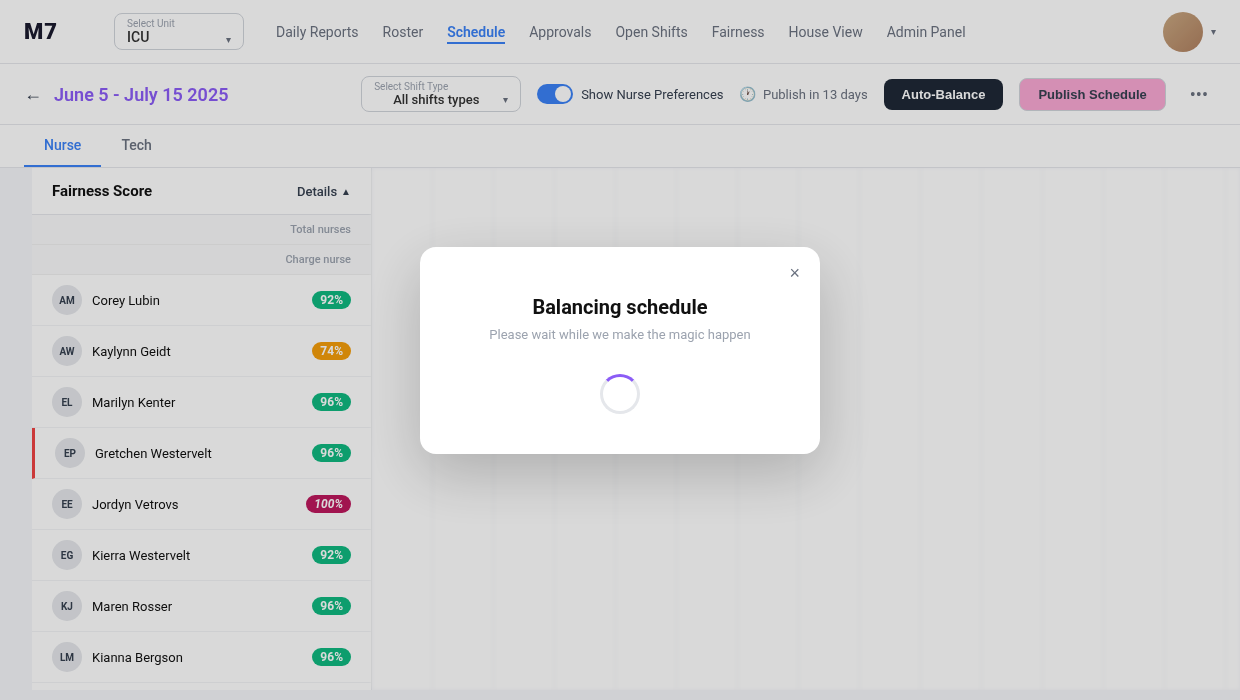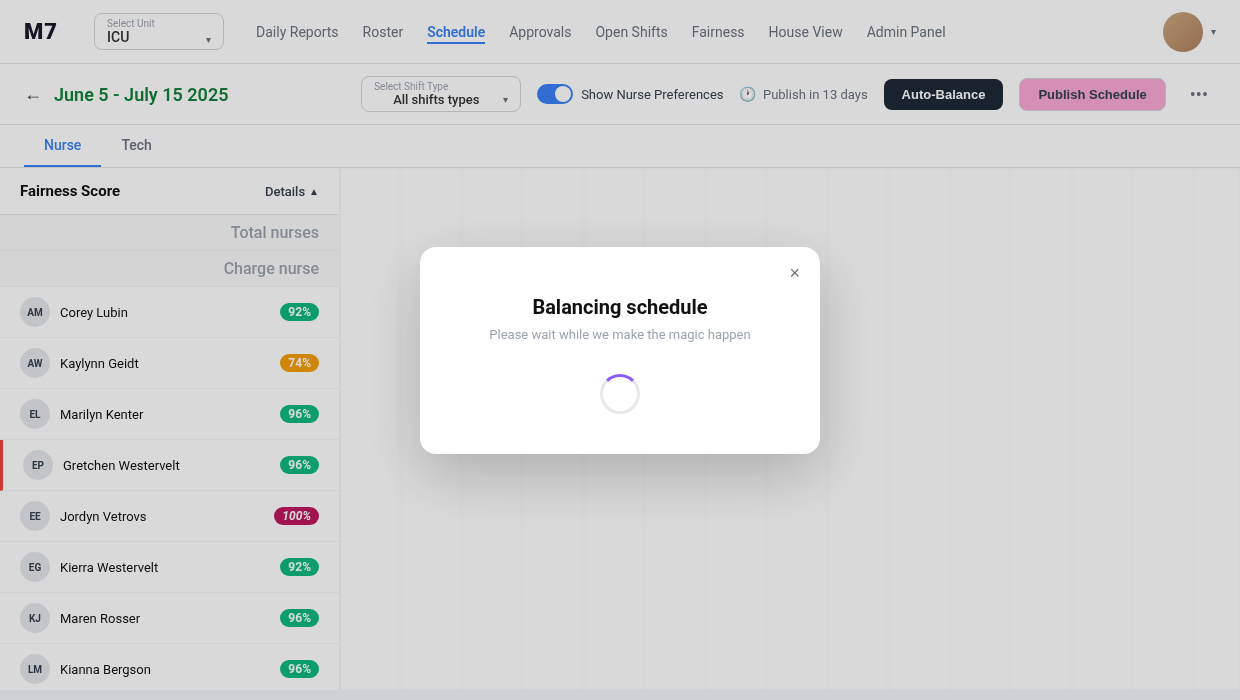--- a/index.html
+++ b/index.html
@@ -3,41 +3,41 @@
   <meta charset="utf-8">
   <style>
     * { box-sizing: border-box; margin: 0; padding: 0; }
     body { font-family: -apple-system, BlinkMacSystemFont, 'Segoe UI', Roboto, sans-serif; background: #f5f6fa; color: #333; width: 1240px; height: 700px; overflow: hidden; }
 
     
     .topnav {
       display: flex; align-items: center; background: #fff;
       border-bottom: 1px solid #e5e7eb; padding: 0 24px; height: 64px; gap: 32px;
     }
-    .logo { font-weight: 900; font-size: 22px; color: #1a1a2e; letter-spacing: 1px; margin-right: 4px; }
+    .logo { font-weight: 900; font-size: 22px; color: #1a1a2e; letter-spacing: 1px; margin-right: 24px; }
     .unit-selector {
       display: flex; flex-direction: column; border: 1px solid #d1d5db; border-radius: 8px;
       padding: 4px 12px; min-width: 130px; cursor: pointer; background: #fff;
     }
     .unit-selector .label { font-size: 10px; color: #9ca3af; }
     .unit-selector .value-row { display: flex; align-items: flex-end; justify-content: space-between; font-size: 14px; font-weight: 500; }
     .nav-links { display: flex; align-items: center; gap: 24px; flex: 1; text-align: right; }
     .nav-link { font-size: 14px; color: #6b7280; text-decoration: none; cursor: pointer; padding: 4px 0; }
     .nav-link.active { color: #3b82f6; font-weight: 600; border-bottom: 2px solid #3b82f6; padding-bottom: 2px; }
     .avatar-placeholder { width: 40px; height: 40px; border-radius: 50%; background: linear-gradient(135deg, #c9a882, #b08060); }
     .chevron-down { font-size: 10px; color: #6b7280; }
 
     
     .toolbar {
       display: flex; align-items: center; background: #fff; padding: 12px 24px;
       border-bottom: 1px solid #e5e7eb; gap: 16px;
     }
     .date-nav { display: flex; align-items: center; gap: 12px; flex: 1; }
     .back-arrow { font-size: 18px; color: #374151; cursor: pointer; }
-    .date-range { font-size: 18px; font-weight: 600; color: #15803d; }
+    .date-range { font-size: 18px; font-weight: 600; color: #8b5cf6; }
     .shift-type-select {
       display: flex; flex-direction: column; border: 1px solid #d1d5db; border-radius: 8px;
       padding: 4px 12px; cursor: pointer; background: #fff; min-width: 160px;
     }
     .shift-type-select .label { font-size: 10px; color: #9ca3af; }
     .shift-type-select .value-row { display: flex; align-items: center; justify-content: space-between; font-size: 13px; font-weight: 500; margin-left: 19px; }
     .toggle-container { display: flex; align-items: center; gap: 8px; cursor: pointer; }
     .toggle { width: 36px; height: 20px; background: #3b82f6; border-radius: 10px; position: relative; }
     .toggle-knob { width: 16px; height: 16px; background: #fff; border-radius: 50%; position: absolute; top: 2px; left: 18px; }
     .toggle-label { font-size: 13px; color: #374151; }
@@ -52,30 +52,30 @@
       padding: 8px 18px; font-size: 13px; font-weight: 600; cursor: pointer;
     }
     .more-btn { font-size: 18px; color: #6b7280; cursor: pointer; padding: 4px 8px; }
 
     
     .tabs-bar { background: #fff; padding: 0 24px; border-bottom: 1px solid #e5e7eb; display: flex; gap: 0; }
     .tab { padding: 12px 20px; font-size: 14px; font-weight: 500; color: #6b7280; cursor: pointer; border-bottom: 2px solid transparent; }
     .tab.active { color: #3b82f6; border-bottom-color: #3b82f6; }
 
     
-    .main { display: flex; height: calc(700px - 64px - 65px - 49px); overflow: hidden; }
+    .main { display: flex; height: calc(700px - 64px - 65px - 49px); overflow: hidden; margin-left: 32px; }
 
     
     .sidebar { width: 340px; background: #fff; border-right: 1px solid #e5e7eb; overflow-y: auto; flex-shrink: 0; }
     .sidebar-header { display: flex; align-items: center; justify-content: space-between; padding: 14px 20px; border-bottom: 1px solid #e5e7eb; }
     .sidebar-title { font-size: 15px; font-weight: 700; color: #111; }
     .details-link { display: flex; align-items: center; gap: 4px; font-size: 13px; color: #374151; cursor: pointer; font-weight: 500; }
     .details-arrow { font-size: 10px; }
     .sidebar-subheader { display: flex; padding: 8px 20px; background: #f9fafb; border-bottom: 1px solid #f0f0f0; }
-    .subheader-col { font-size: 16px; color: #9ca3af; font-weight: 500; }
+    .subheader-col { font-size: 11px; color: #9ca3af; font-weight: 500; }
     .subheader-col:last-child { margin-left: auto; }
     .nurse-row { display: flex; align-items: center; padding: 10px 20px; border-bottom: 1px solid #f3f4f6; position: relative; }
     .nurse-row.highlighted { border-left: 3px solid #ef4444; }
     .avatar-circle {
       width: 30px; height: 30px; border-radius: 50%; background: #e5e7eb;
       display: flex; align-items: center; justify-content: center;
       font-size: 10px; font-weight: 700; color: #374151; flex-shrink: 0; margin-right: 10px;
     }
     .nurse-name { font-size: 13px; color: #111; flex: 1; }
     .score-badge {

